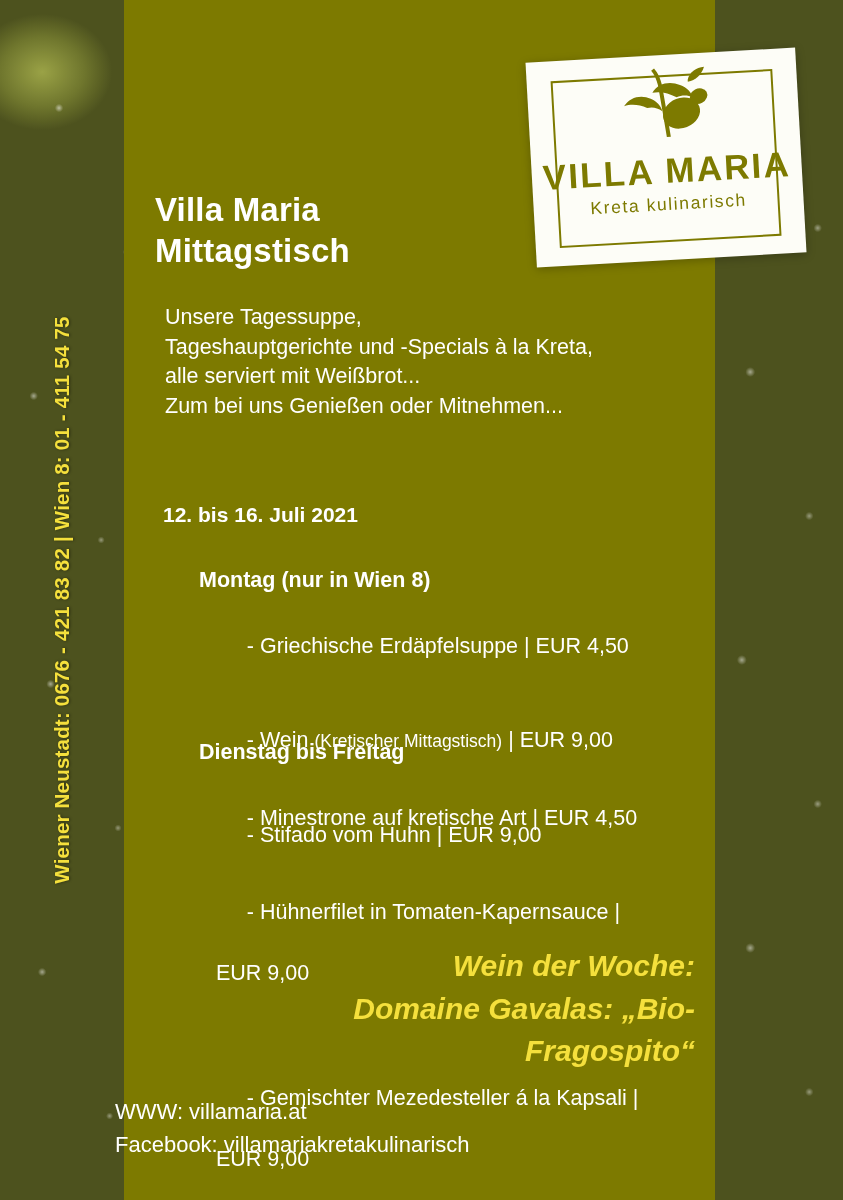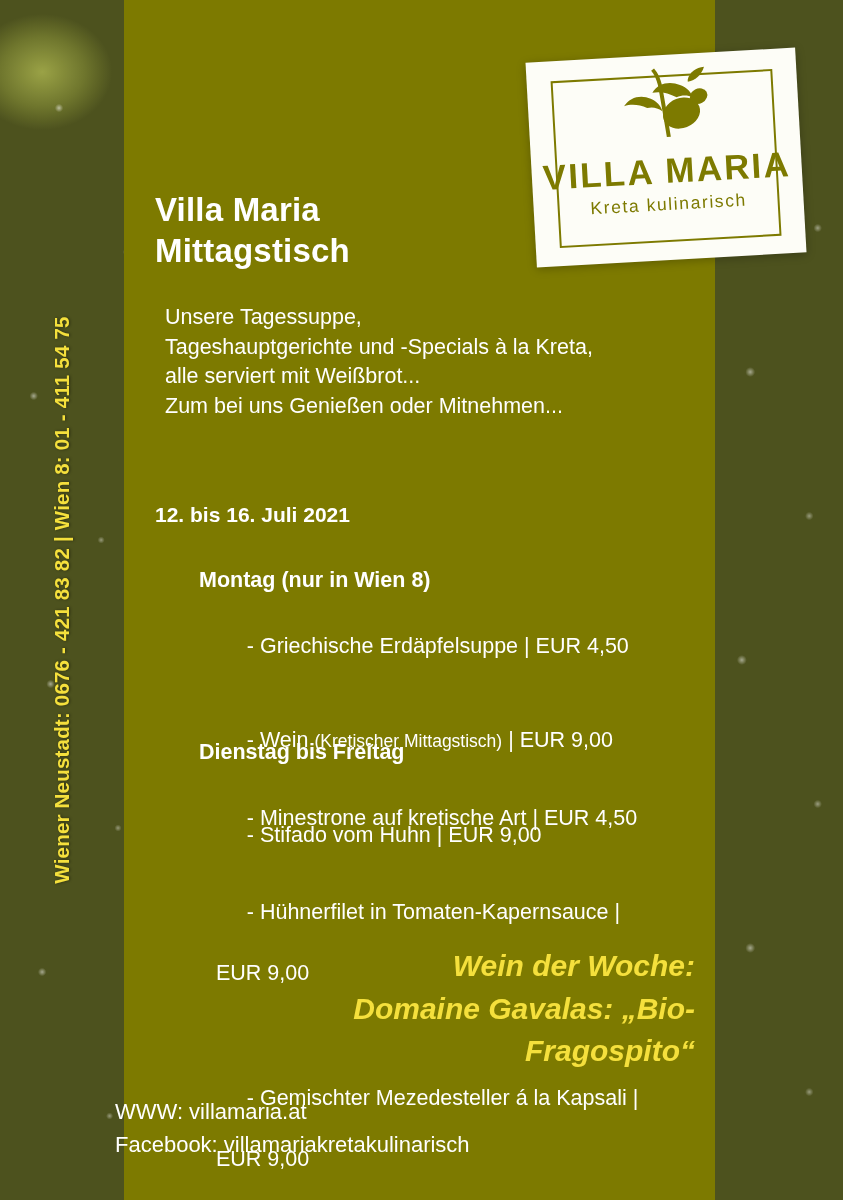--- a/index.html
+++ b/index.html
@@ -154,21 +154,21 @@
     font-size: 33px; font-weight: bold; line-height: 1.24;
     letter-spacing: .2px;
   }
   .intro {
     position: absolute; top: 303px; left: 0;
     font-size: 21.5px; line-height: 1.38;
     width: 530px;
     margin-left: 10px;
   }
   .daterange {
-    position: absolute; top: 503px; left: 0;
+    position: absolute; top: 503px; left: 8px;
     font-size: 21px; font-weight: bold;
   }
   .menu-block { position: absolute; left: 0; width: 520px; margin-left: 44px; }
   .menu-block.mon { top: 568px; }
   .menu-block.die { top: 740px; }
   .menu-head {
     font-size: 21.5px; font-weight: bold;
     margin-bottom: 7px;
   }
   .menu-item {

